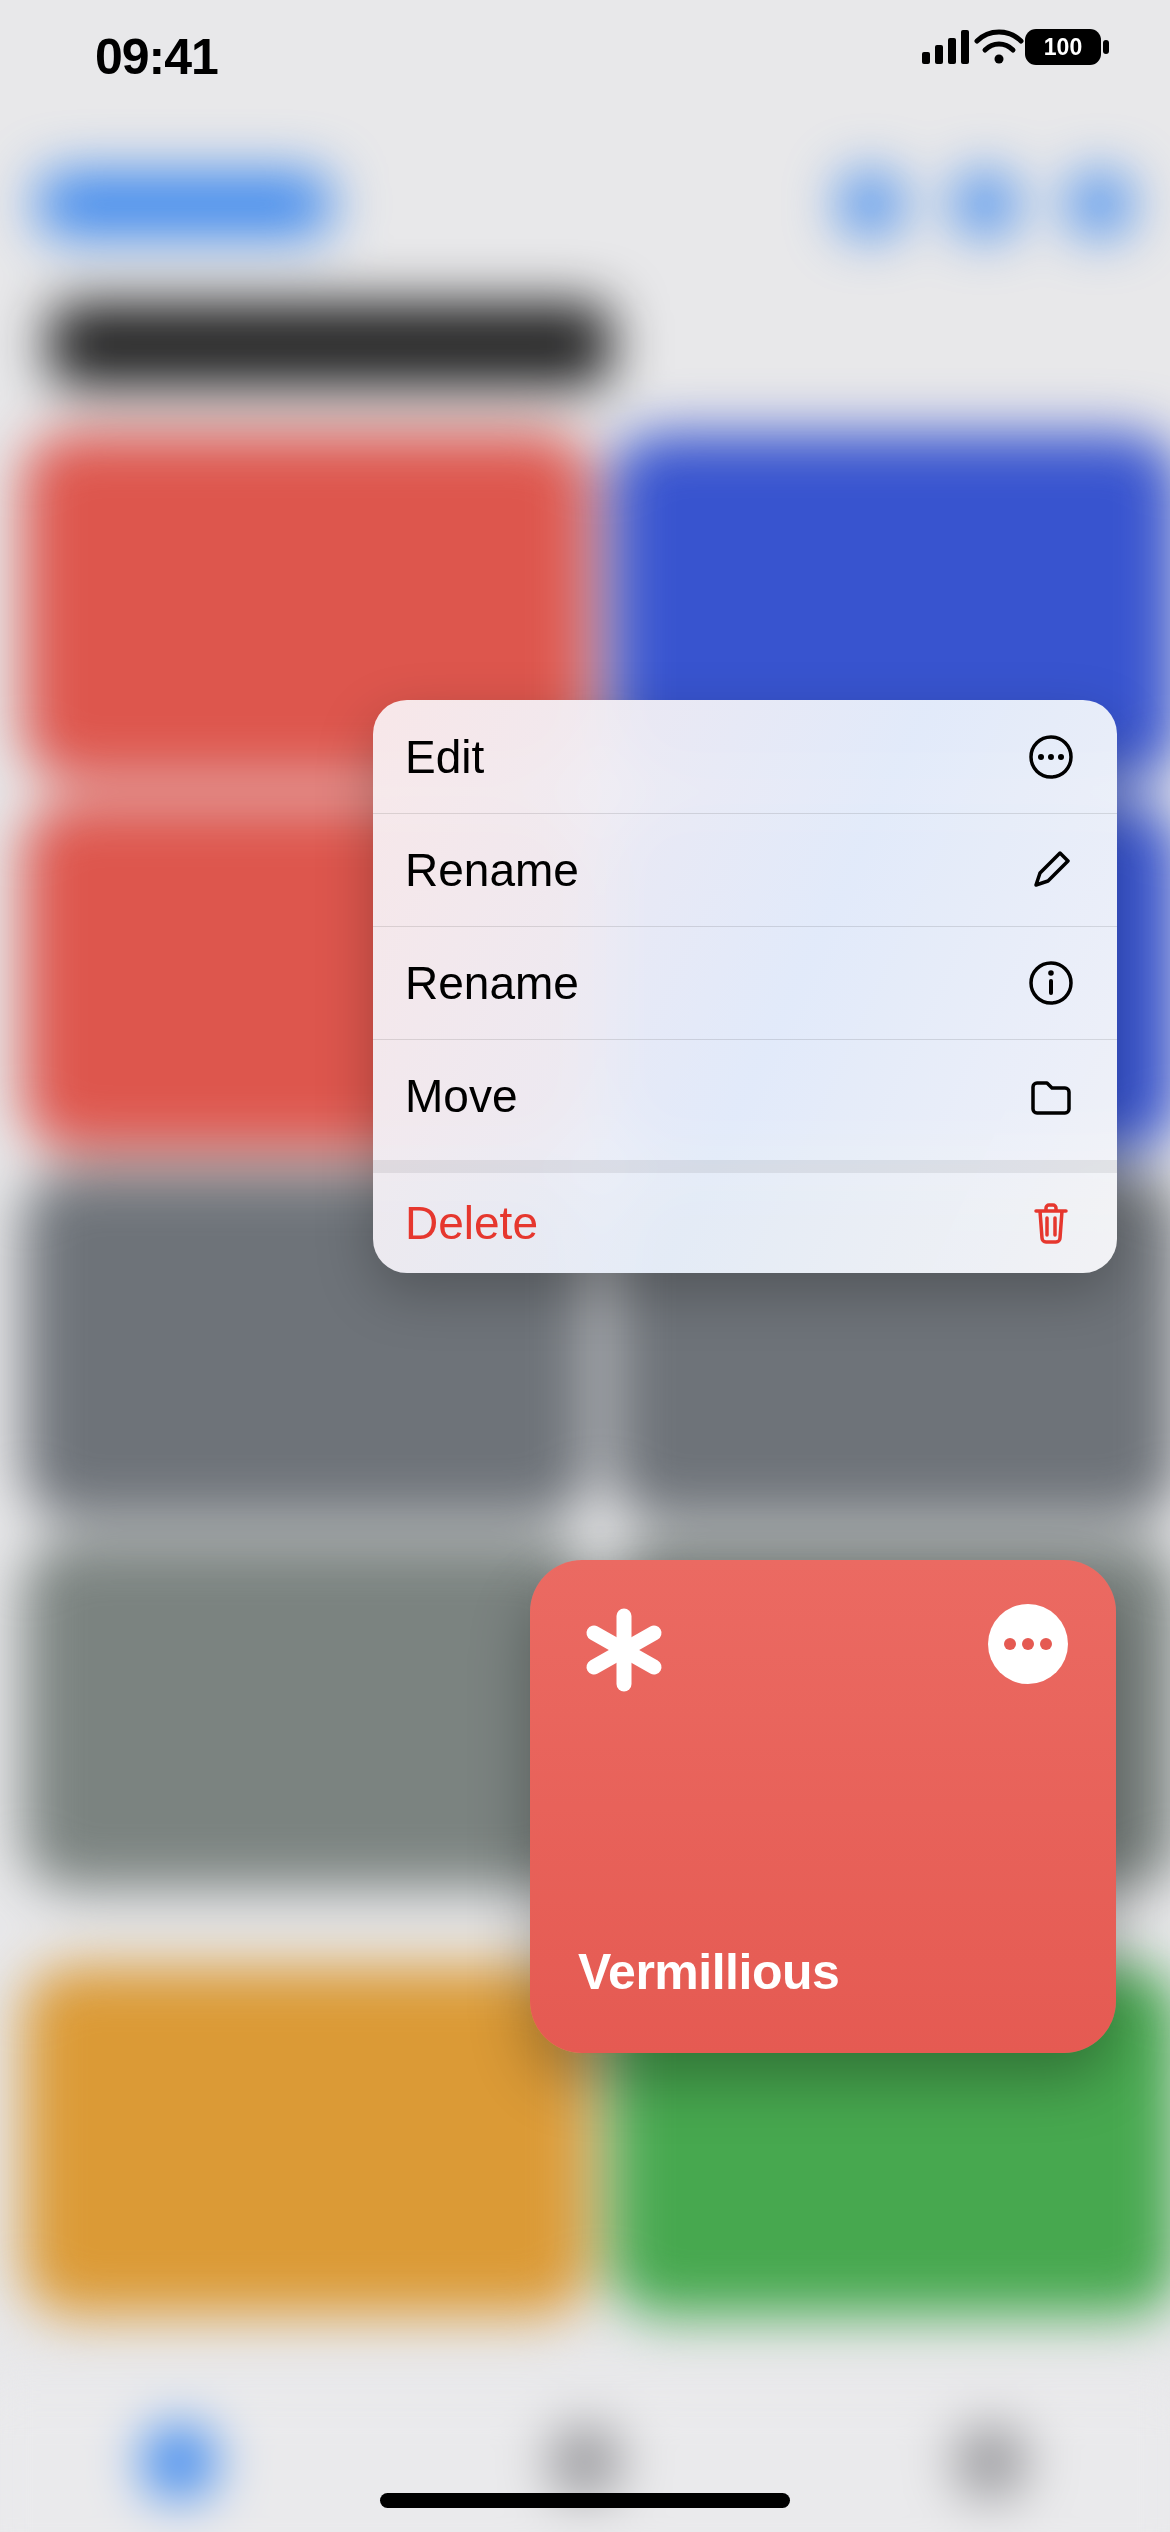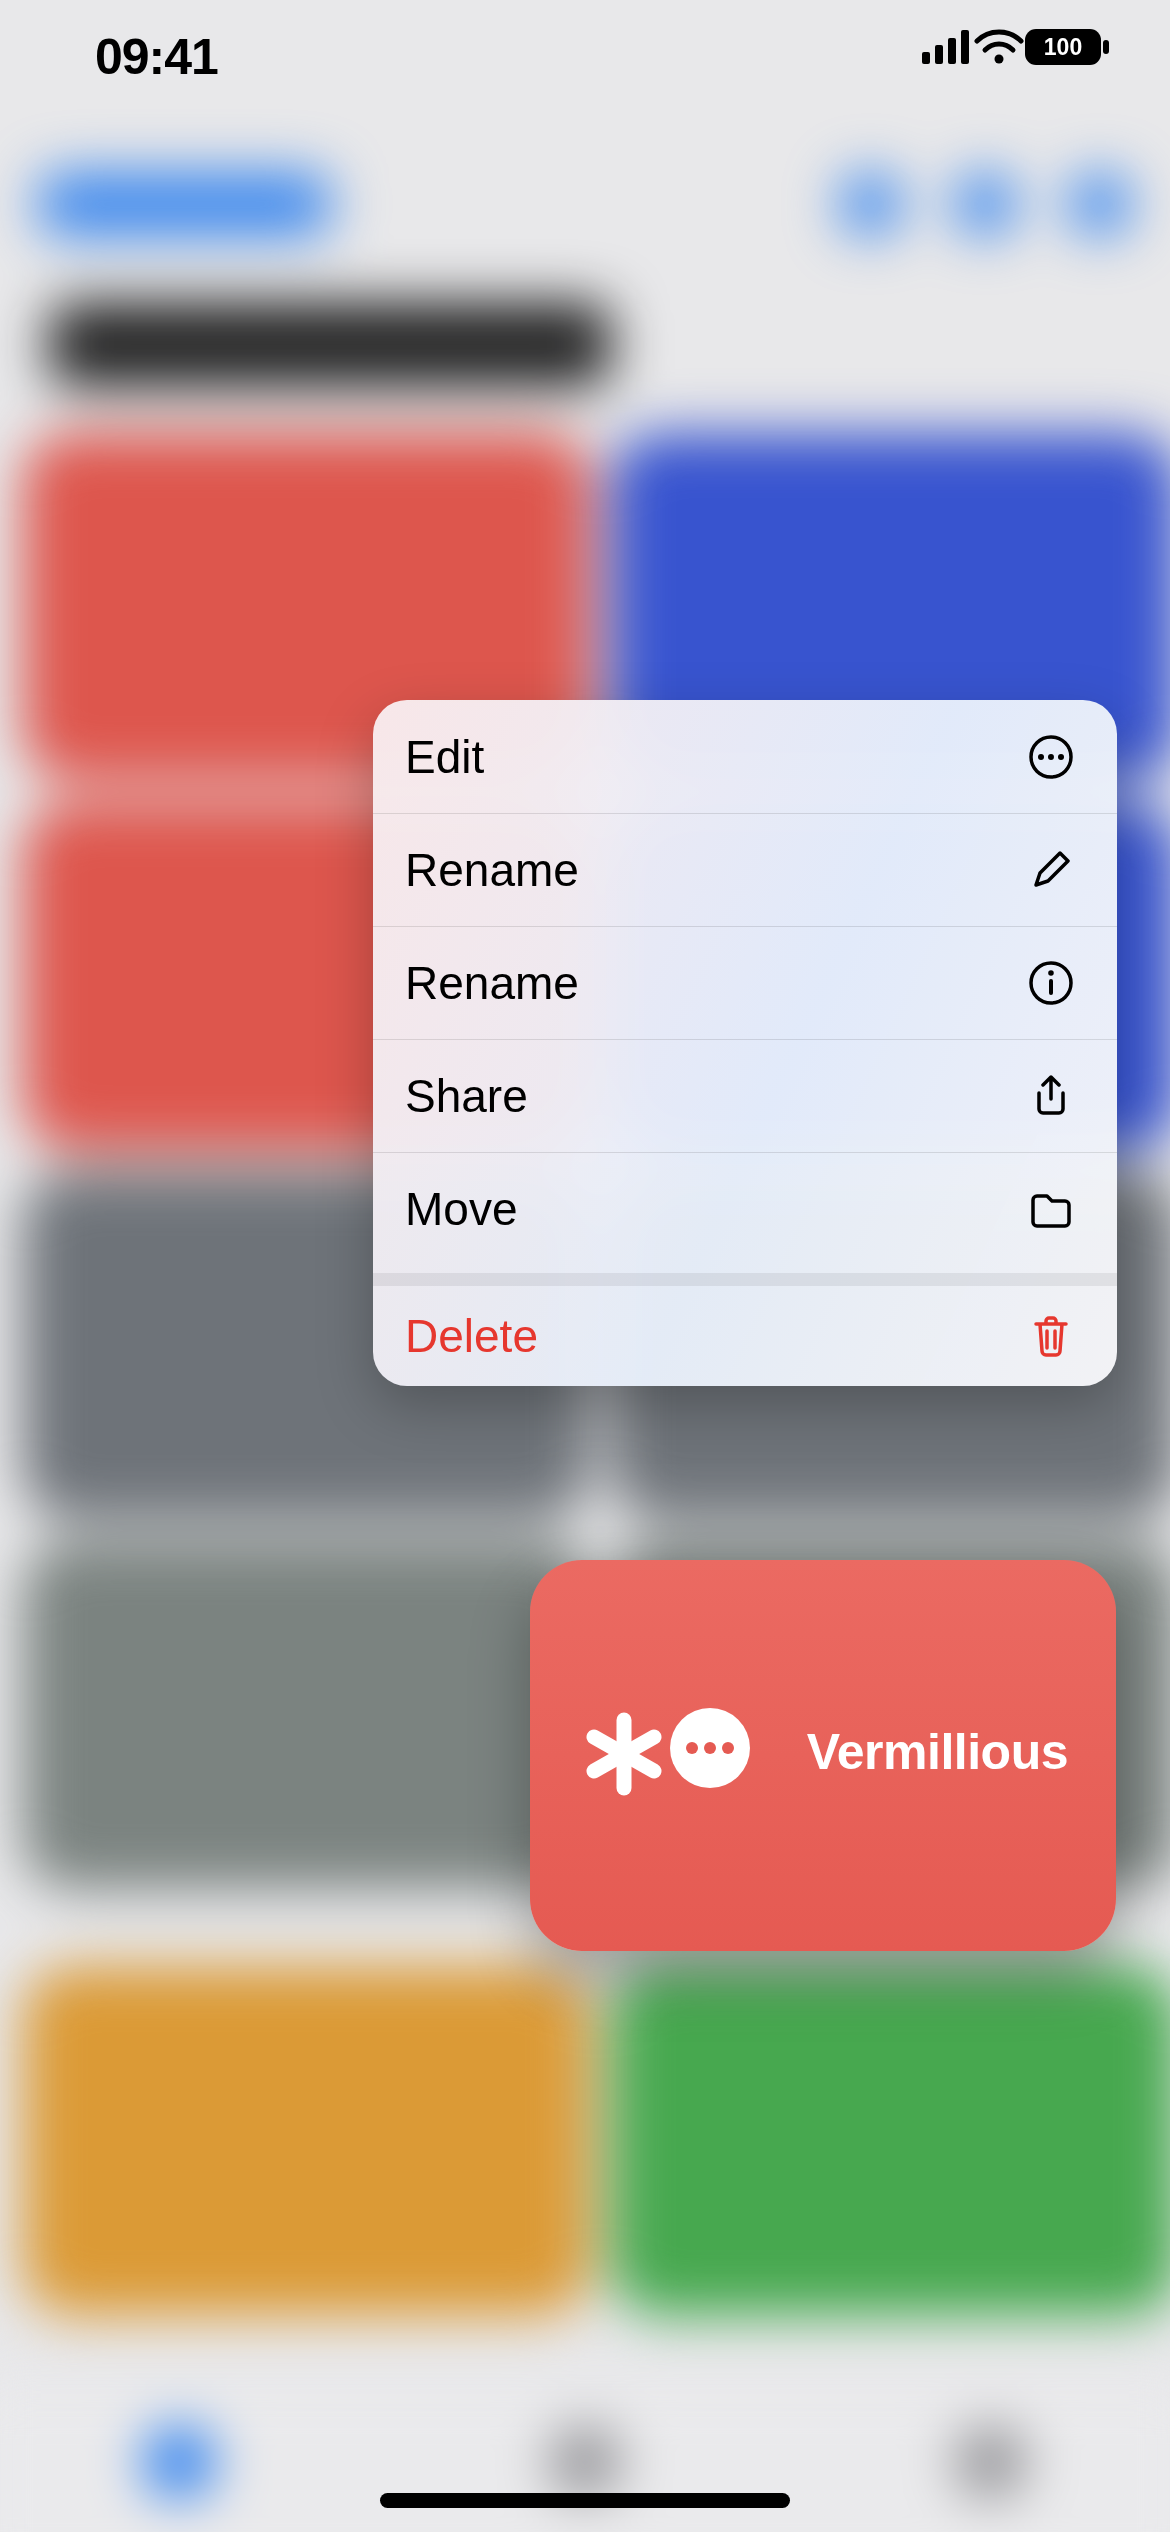--- a/index.html
+++ b/index.html
@@ -81,28 +81,28 @@
   .menu-item.group-start { border-top: 13px solid rgba(0,0,0,.07); }
   .menu-item.destructive { color: #e6372e; margin-top: 8px; }
   .menu-item.destructive svg { stroke: #e6372e; color: #e6372e; }
   .menu-icon { width: 48px; height: 48px; display:flex; align-items:center; justify-content:center; }
   .menu-icon svg { width: 46px; height: 46px; }
 
   
   .tile {
     position: absolute;
     left: 530px; top: 1560px;
-    width: 586px; height: 391px;
+    width: 586px; height: 493px;
     border-radius: 52px;
     background: linear-gradient(180deg, #eb6a62, #e55a52);
     box-shadow: 0 28px 60px rgba(0,0,0,.30);
     color: #fff;
     z-index: 40;
     padding: 44px 48px;
-    display: flex; flex-direction: row; justify-content: space-between; align-items: center;
+    display: flex; flex-direction: column; justify-content: space-between;
   }
   .tile-top { display: flex; justify-content: space-between; align-items: flex-start; }
   .tile-more {
     width: 80px; height: 80px; border-radius: 40px;
     background: #fff; display:flex; align-items:center; justify-content:center;
   }
   .tile-more svg circle { fill:#e55a52; }
   .tile-name { font-size: 50px; font-weight: 600; letter-spacing: -0.5px; padding-bottom: 8px; }
 
   
@@ -203,29 +203,20 @@
     <span>Rename</span>
     <span class="menu-icon">
       <svg viewBox="0 0 46 46">
           <circle cx="23" cy="23" r="20" fill="none" stroke="#000" stroke-width="3.5"></circle>
           <circle cx="23" cy="13" r="2.8" fill="#000"></circle>
           <rect x="21" y="19" width="4" height="16" rx="2" fill="#000"></rect>
         </svg>
     </span>
   </div>
 
-  <div class="menu-item">
-    <span>Share</span>
-    <span class="menu-icon">
-      <svg viewBox="0 0 46 46">
-          <path d="M23 4 L23 26 M15 12 L23 4 L31 12" fill="none" stroke="#000" stroke-width="3.5" stroke-linecap="round" stroke-linejoin="round"></path>
-          <path d="M11 20 v16 a4 4 0 0 0 4 4 h16 a4 4 0 0 0 4 -4 v-16" fill="none" stroke="#000" stroke-width="3.5" stroke-linecap="round"></path>
-        </svg>
-    </span>
-  </div>
 
 
   <div class="menu-item">
     <span>Move</span>
     <span class="menu-icon">
       <svg viewBox="0 0 46 46">
           <path d="M5 14 a4 4 0 0 1 4 -4 h10 l5 5 h13 a4 4 0 0 1 4 4 v17 a4 4 0 0 1 -4 4 H9 a4 4 0 0 1 -4 -4 Z" fill="none" stroke="#000" stroke-width="3.5" stroke-linejoin="round"></path>
         </svg>
     </span>
   </div>

